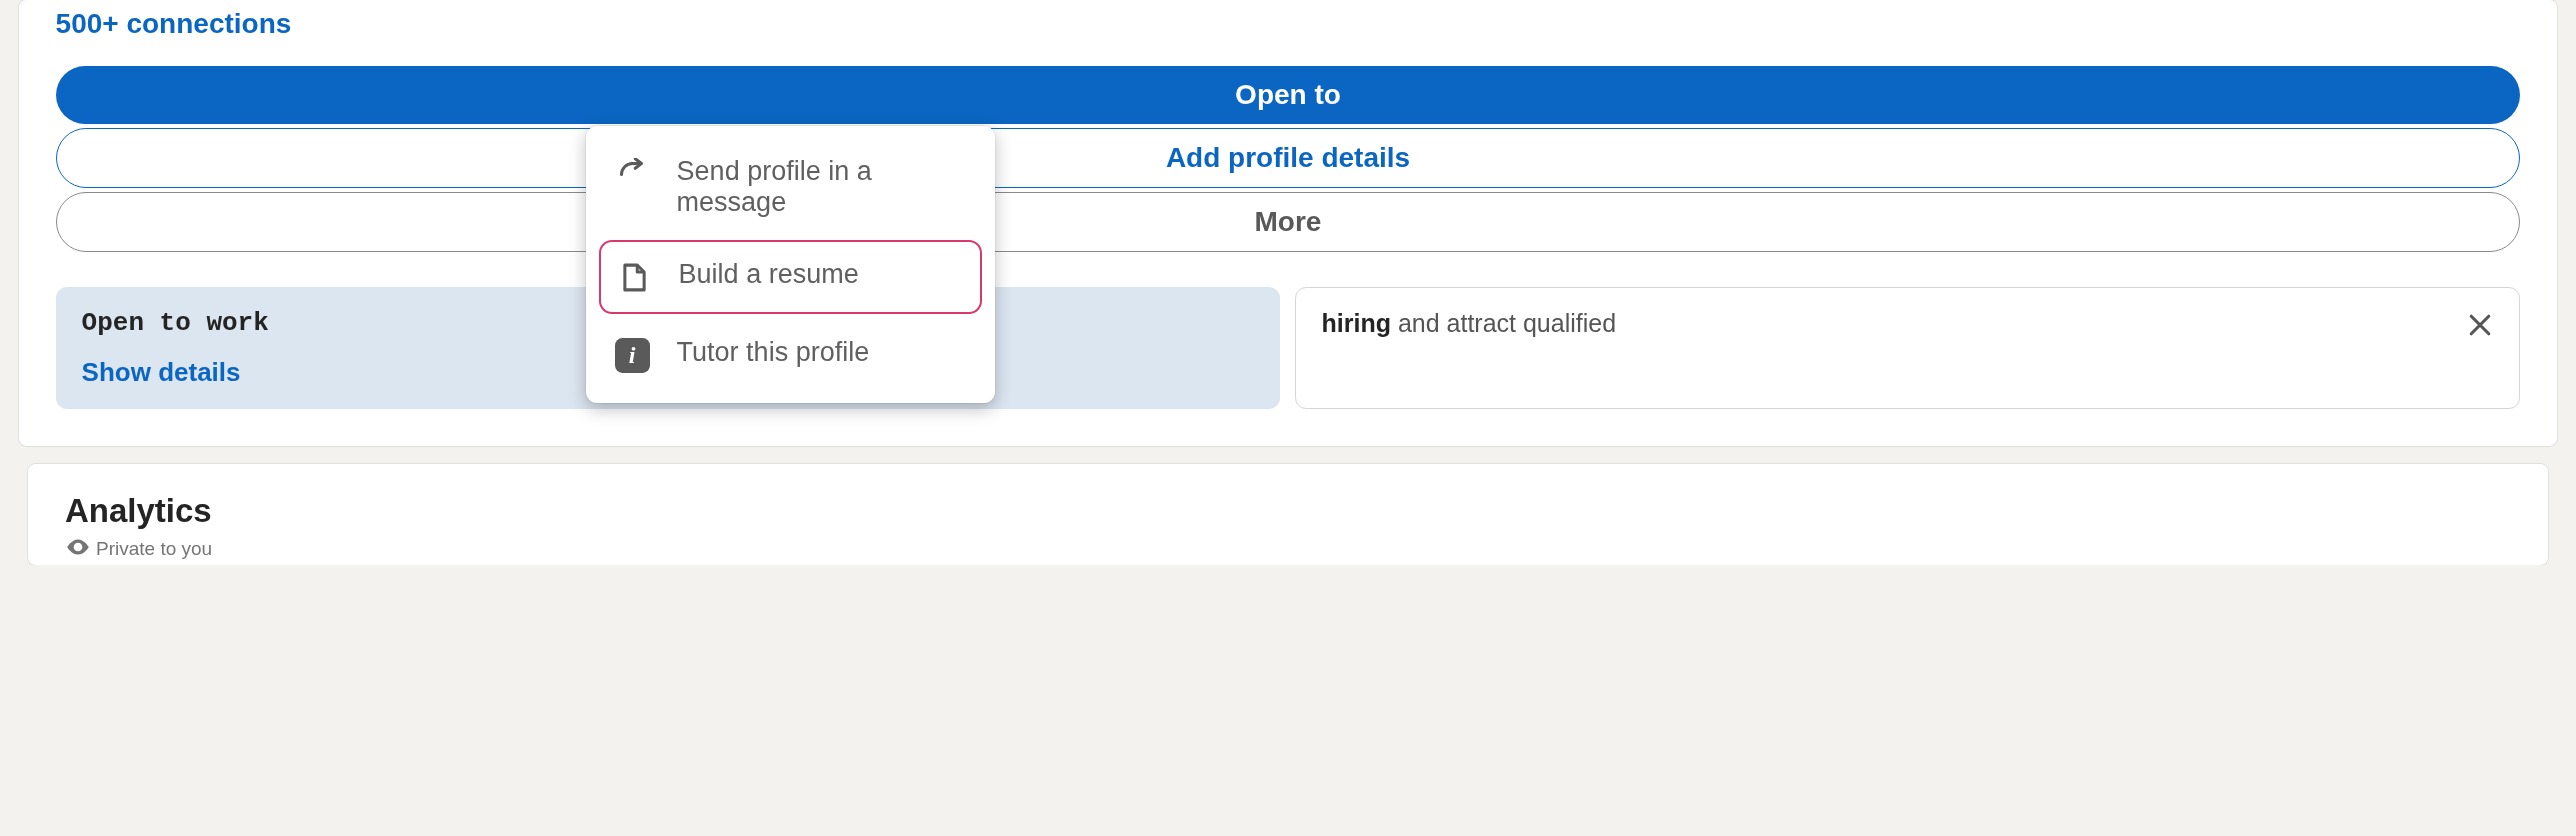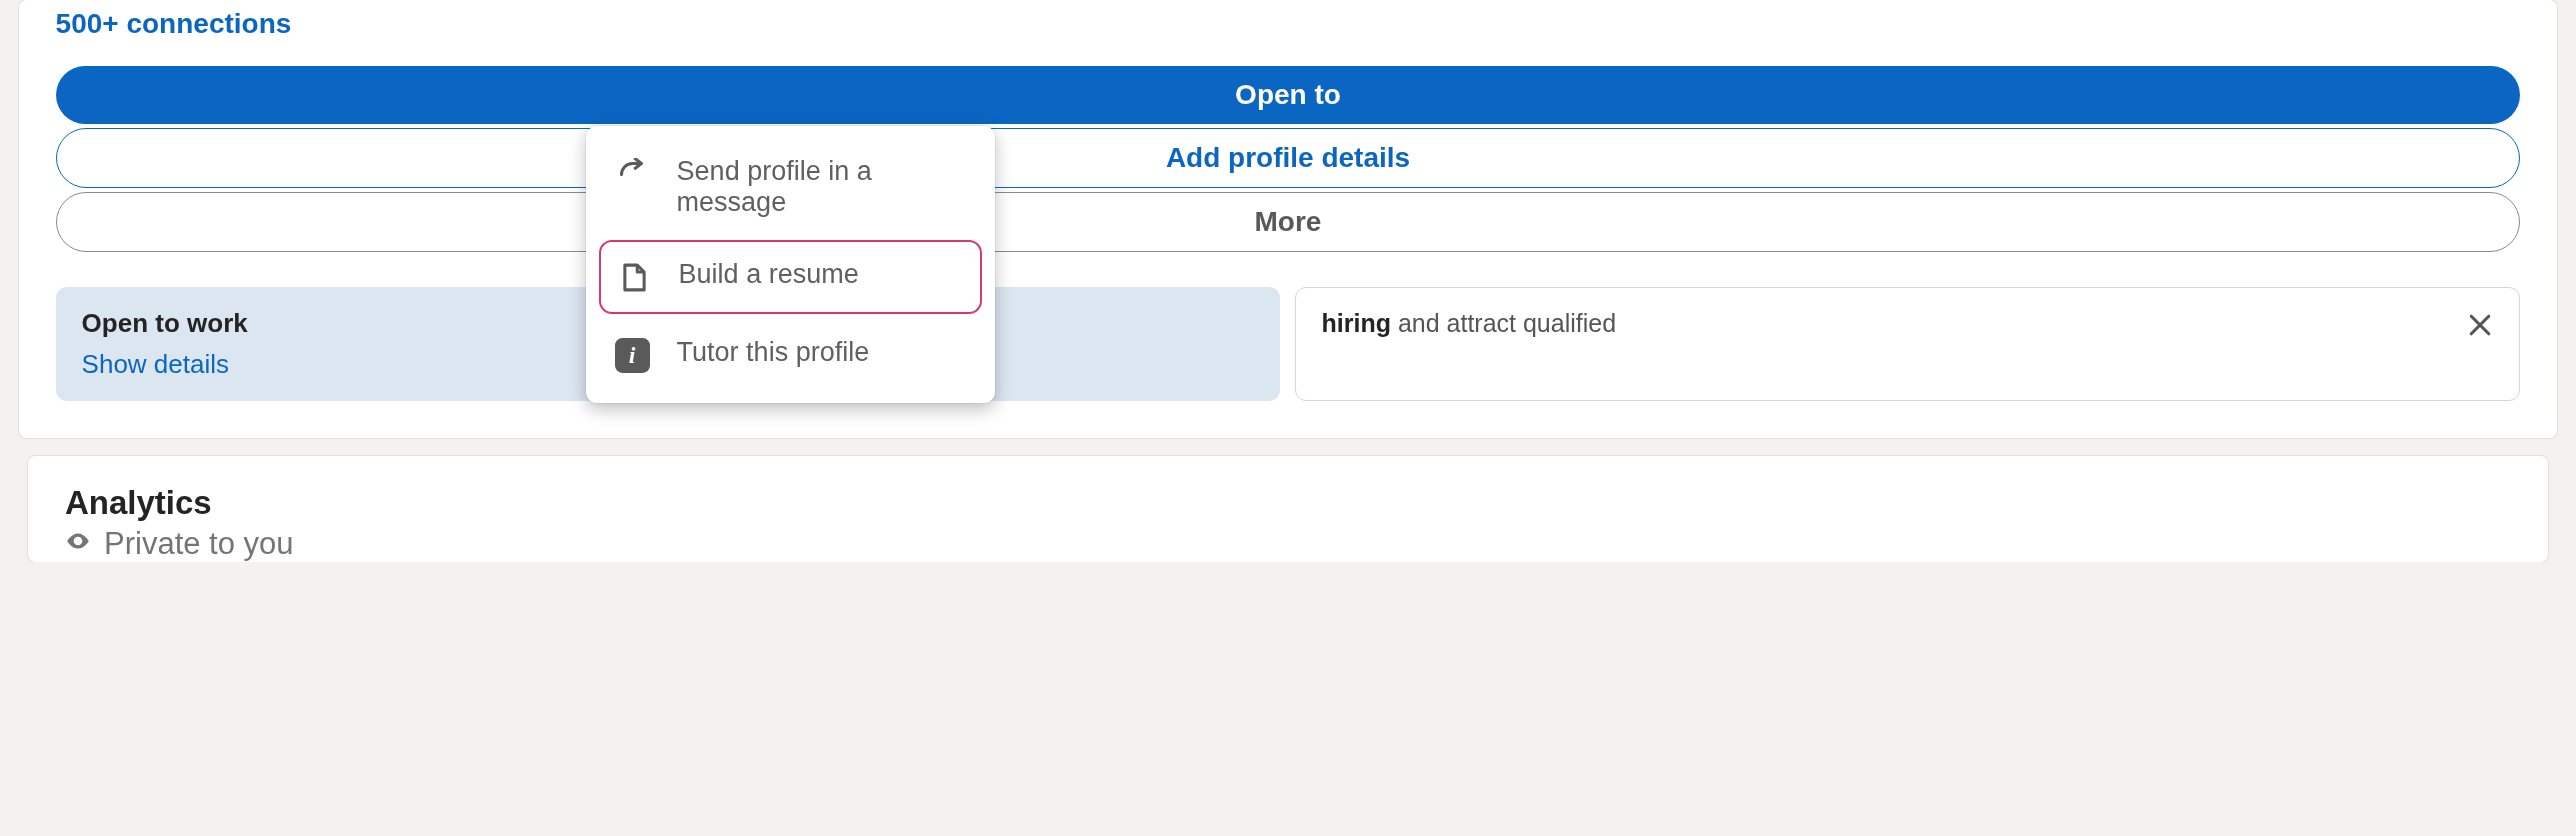--- a/index.html
+++ b/index.html
@@ -67,42 +67,43 @@
     }
     .info-card.right {
       background: #fff;
       border: 0.9px solid #d6d6d6;
     }
     .info-card-title {
       font-weight: 700;
       color: #242424;
       font-size: 26px;
       margin-bottom: 3.7px;
+      font-family: Liberation Mono, monospace;
     }
     .info-card-subtitle {
       color: #4b4b4b;
       font-size: 25px;
       white-space: nowrap;
       overflow: hidden;
       text-overflow: ellipsis;
     }
     .info-card-mixed {
        color: #555;
        font-size: 25px;
     }
     .info-card-mixed b {
        color: #242424;
        font-weight: 700;
     }
     .show-details {
       color: #0a66c2;
-      font-weight: 400;
+      font-weight: 700;
       font-size: 26px;
       cursor: pointer;
-      margin-top: 7px;
+      margin-top: 16px;
       display: inline-block;
     }
     .close-x {
       position: absolute;
       right: 24px;
       top: 22px;
       cursor: pointer;
       color: #555;
     }
     
@@ -164,23 +165,23 @@
     }
     .analytics-title {
       font-size: 33px;
       font-weight: 700;
       color: #242424;
       margin-bottom: 3.7px;
     }
     .analytics-sub {
       display: flex;
       align-items: center;
-      gap: 13px;
+      gap: 5px;
       color: #757575;
-      font-size: 31px;
+      font-size: 19px;
     }
   </style>
 </head>
 <body>
 
 <div class="card">
   <div class="connections">500+ connections</div>
 
   <div class="button-row">
     <button class="btn btn-primary">Open to</button>

